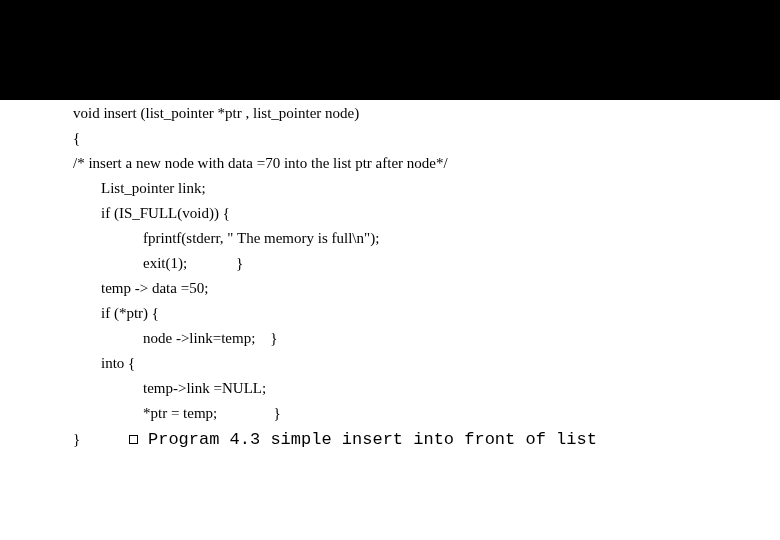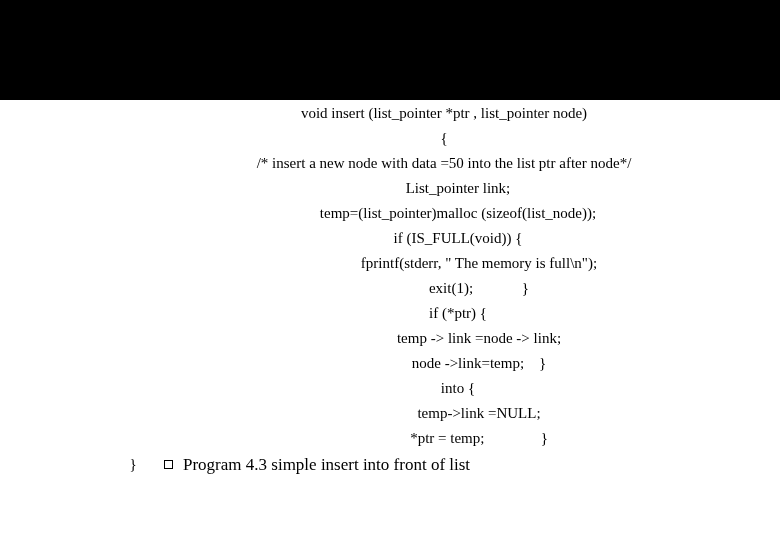--- a/index.html
+++ b/index.html
@@ -15,24 +15,23 @@
     width: 100%;
     height: 96px;
     background: #000000;
   }
   .rule {
     width: 100%;
     height: 4px;
     background: #000000;
   }
   .content {
-    padding: 6px 0 0 108px;
+    padding: 6px 0 0 73px;
     font-size: 15px;
     line-height: 1.0;
-    text-align: center;
   }
   .line { margin-bottom: 10px; white-space: pre; }
   .ind1 { padding-left: 28px; }
   .ind2 { padding-left: 70px; }
   .footer-row {
     display: flex;
     align-items: center;
     margin-top: 4px;
   }
   .brace-close { width: 50px; }
@@ -40,40 +39,39 @@
     width: 9px;
     height: 9px;
     border: 1px solid #000;
     display: inline-block;
     margin-right: 10px;
     margin-left: 6px;
     vertical-align: middle;
   }
   .caption {
     font-size: 17px;
-    font-family: Liberation Serif, serif;
+    font-family: Liberation Mono, monospace;
   }
 </style>
 </head>
 <body>
 
 <div class="top-band"></div>
 <div class="rule"></div>
 
 <div class="content">
   <div class="line">void insert (list_pointer *ptr , list_pointer node)</div>
   <div class="line">{</div>
-  <div class="line">/* insert a new node with data =50 into the list ptr after node*/</div>
+  <div class="line">/* insert a new node with data =70 into the list ptr after node*/</div>
   <div class="line ind1">List_pointer link;</div>
-  <div class="line ind1">temp=(list_pointer)malloc (sizeof(list_node));</div>
   <div class="line ind1">if (IS_FULL(void)) {</div>
   <div class="line ind2">fprintf(stderr, " The memory is full\n");</div>
   <div class="line ind2">exit(1);             }</div>
+  <div class="line ind1">temp -&gt; data =50;</div>
   <div class="line ind1">if (*ptr) {</div>
-  <div class="line ind2">temp -&gt; link =node -&gt; link;</div>
   <div class="line ind2">node -&gt;link=temp;    }</div>
   <div class="line ind1">into {</div>
   <div class="line ind2">temp-&gt;link =NULL;</div>
   <div class="line ind2">*ptr = temp;               }</div>
 
   <div class="footer-row">
     <span class="brace-close">}</span>
     <span class="bullet-sq"></span>
     <span class="caption">Program 4.3 simple insert into front of list</span>
   </div>

